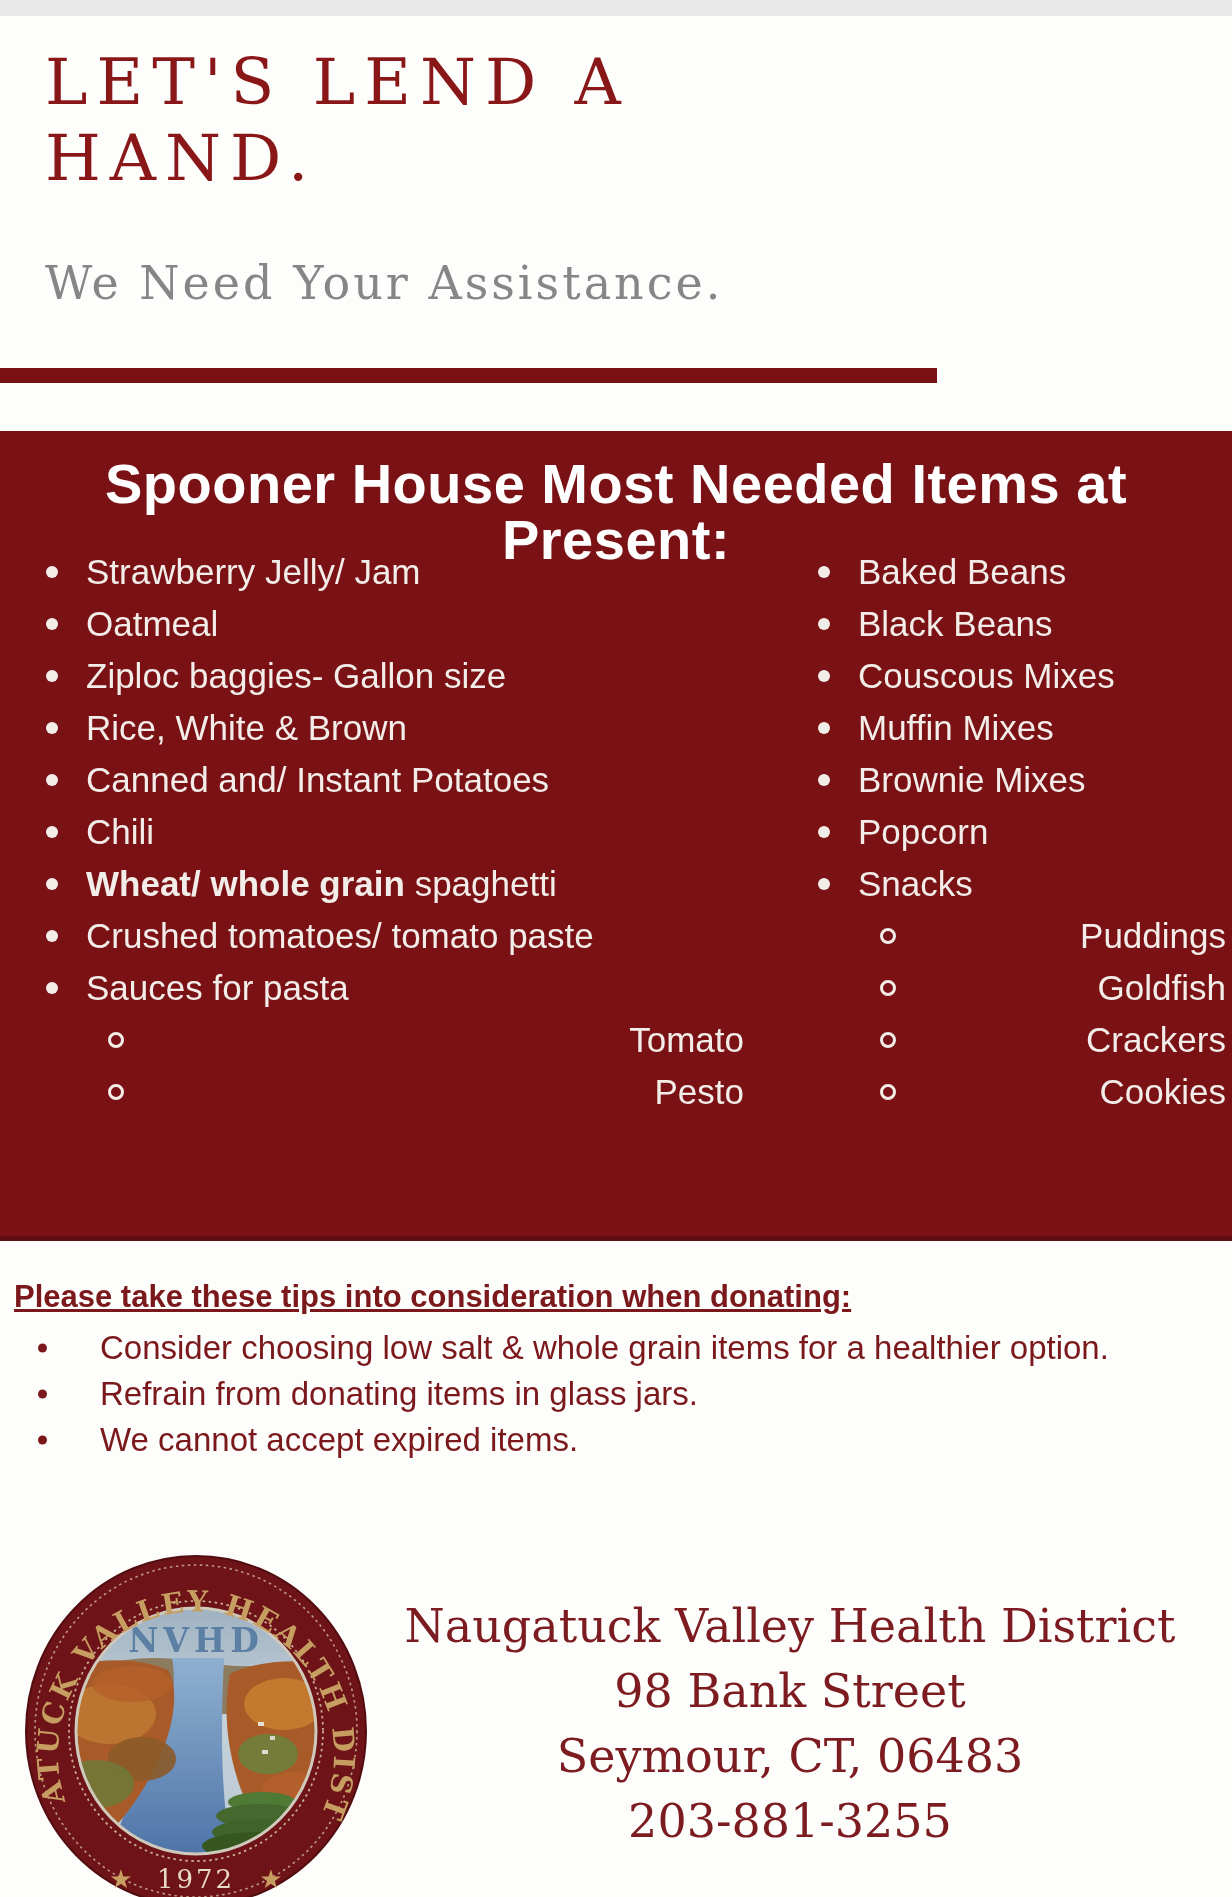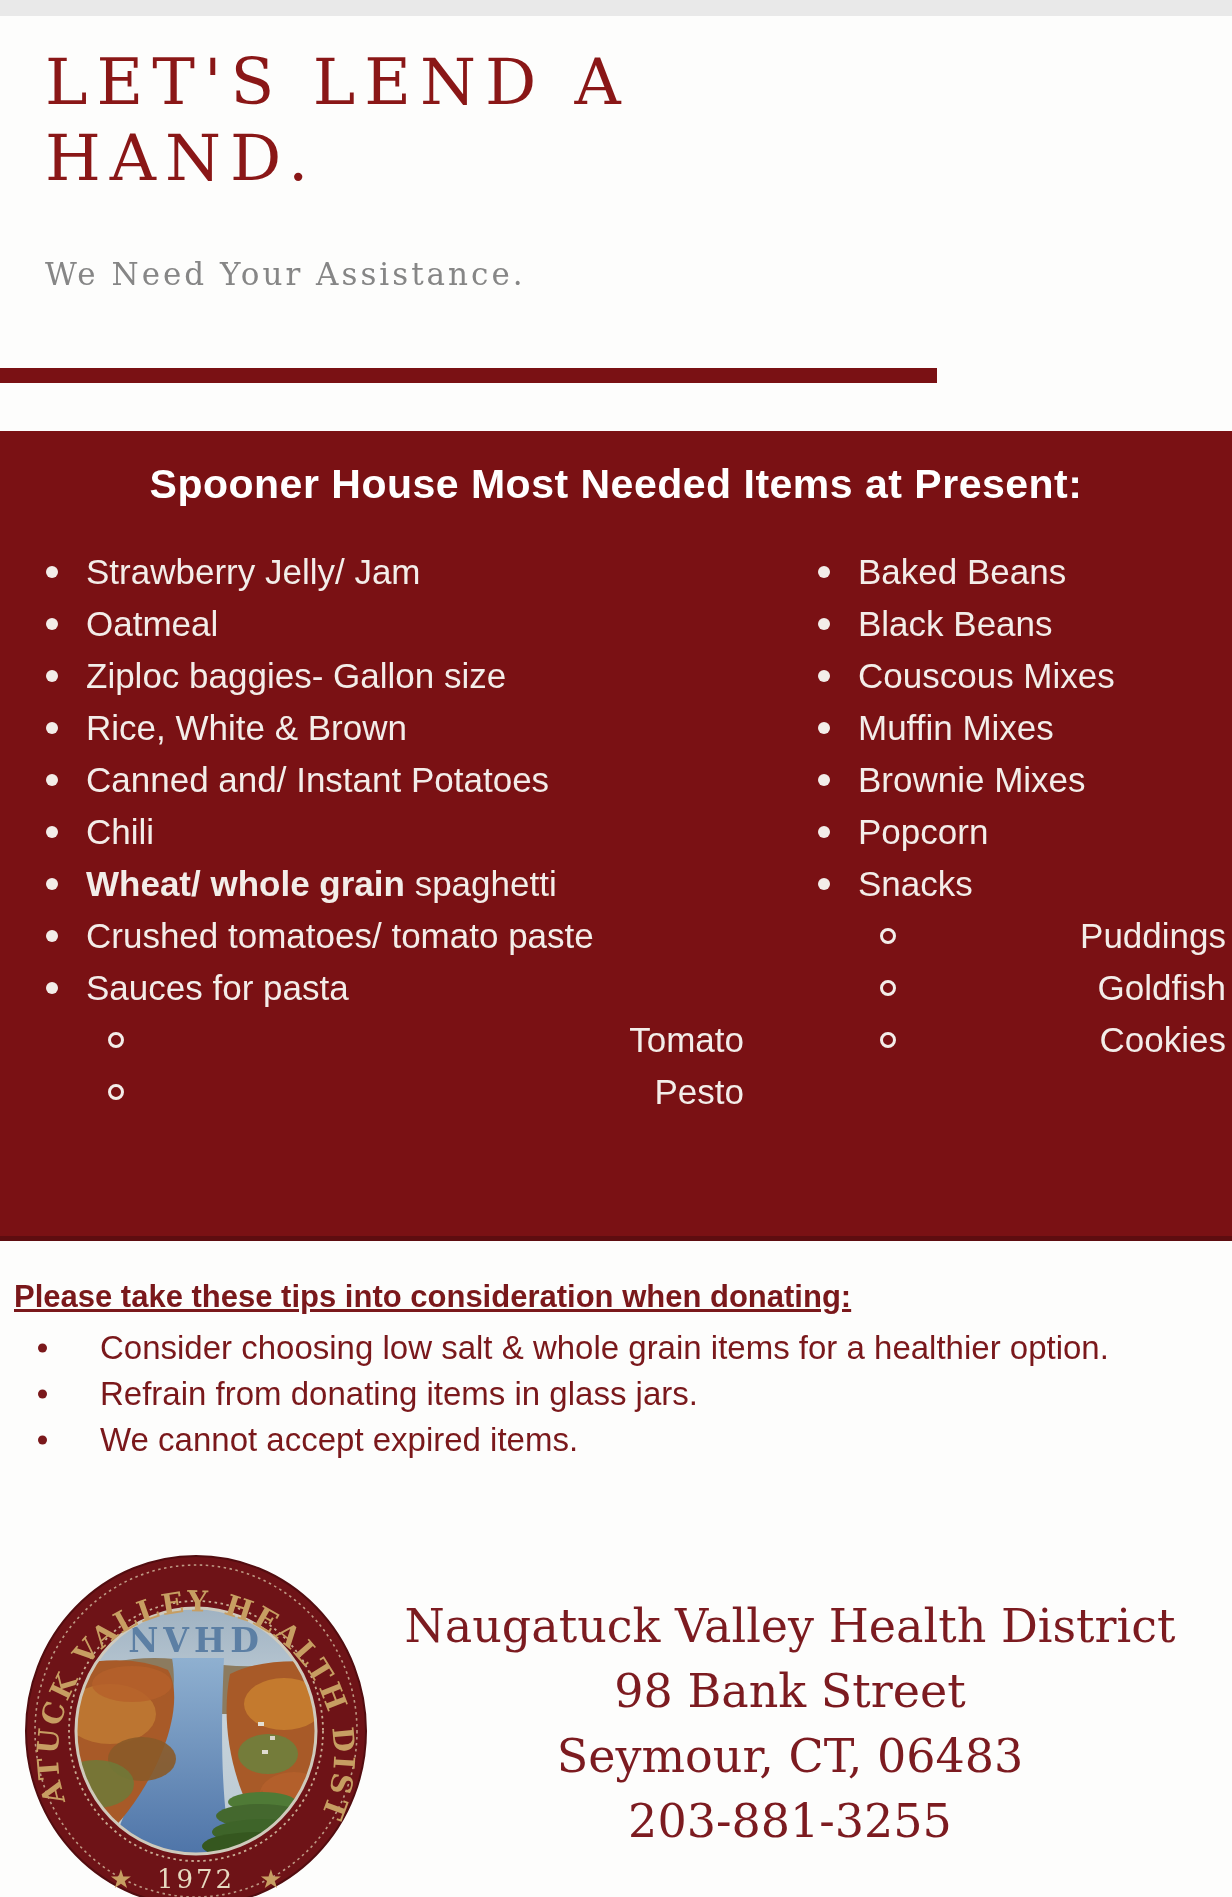--- a/index.html
+++ b/index.html
@@ -12,34 +12,34 @@
   .title{
     position:absolute;left:45px;top:28px;margin:0;
     font-family:"DejaVu Serif",serif;font-weight:normal;
     font-size:64px;line-height:76px;letter-spacing:9px;
     color:#8A1717;
   }
   .title span{display:block;}
   .subtitle{
     position:absolute;left:45px;top:240px;margin:0;
     font-family:"DejaVu Serif",serif;font-weight:normal;
-    font-size:31px;letter-spacing:3px;color:#868686;
+    font-size:46px;letter-spacing:3px;color:#868686;
   }
   .divider{
     position:absolute;left:0;top:352px;width:937px;height:15px;
     background:#7A1114;
   }
   
   .panel{
     position:absolute;left:0;top:415px;width:1232px;height:805px;
     background:#7A1114;border-bottom:5px solid #5E0D10;
   }
   .panel h2{
     position:absolute;left:0;top:25px;width:100%;margin:0;
-    text-align:center;font-size:41px;font-weight:bold;
+    text-align:center;font-size:56px;font-weight:bold;
     color:#FFFFFF;line-height:56px;letter-spacing:0.5px;
   }
   .panel ul{
     position:absolute;top:115px;margin:0;padding:0;list-style:none;
   }
   .panel ul.left-col{left:44px;width:700px;}
   .panel ul.right-col{left:816px;width:410px;}
   .panel li{
     position:relative;height:52px;line-height:52px;
     padding-left:42px;font-size:35px;color:#F3EDE9;white-space:nowrap;
@@ -116,20 +116,21 @@
 
     <li><b></b><span>Baked Beans</span></li>
         <li><b></b><span>Black Beans</span></li>
         <li><b></b><span>Couscous Mixes</span></li>
         <li><b></b><span>Muffin Mixes</span></li>
         <li><b></b><span>Brownie Mixes</span></li>
         <li><b></b><span>Popcorn</span></li>
         <li><b></b><span>Snacks</span></li>
         <li class="sub"><b></b><span>Puddings</span></li>
         <li class="sub"><b></b><span>Goldfish</span></li>
+        <li class="sub"><b></b><span>Crackers</span></li>
         <li class="sub"><b></b><span>Cookies</span></li>
       </ul>
   </section>
 
   <h3 class="tips-heading">Please take these tips into consideration when donating:</h3>
 
   <ul class="tips-list">
 
   <li><span>Consider choosing low salt &amp; whole grain items for a healthier option.</span></li>
       <li><span>Refrain from donating items in glass jars.</span></li>

